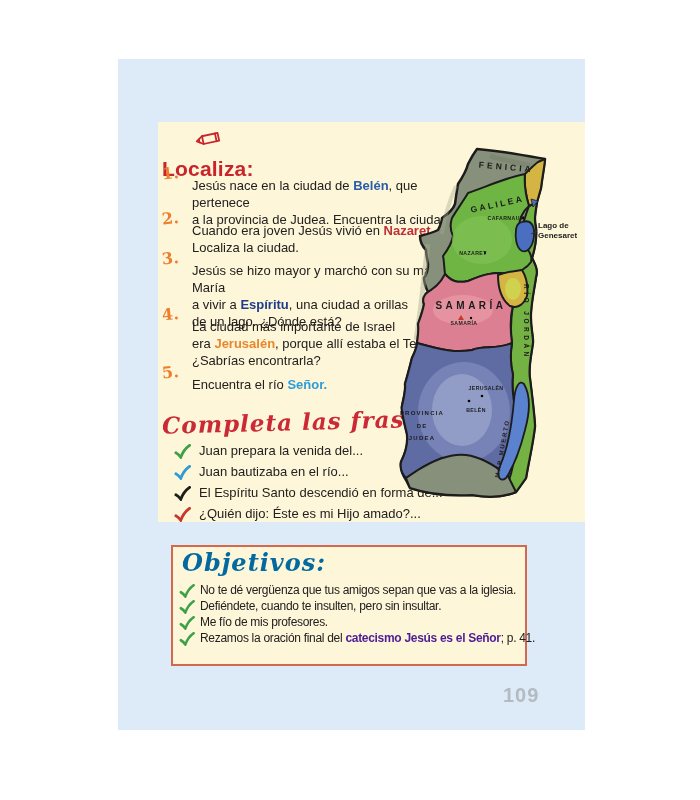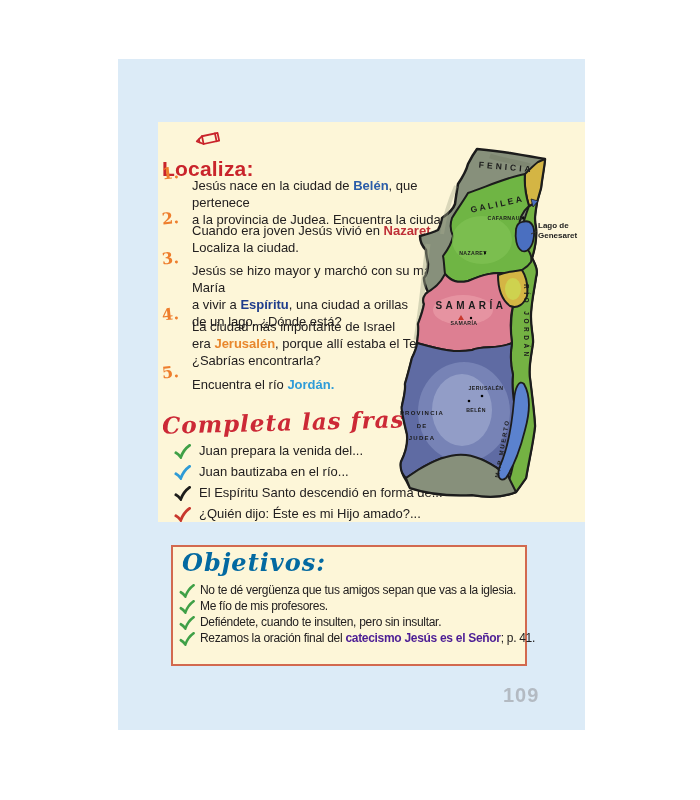--- a/index.html
+++ b/index.html
@@ -73,21 +73,21 @@
 
     <div class="loc-item" style="top:183px">
       <span class="loc-num" style="color: rgb(238, 126, 45);">4.</span>
       <p class="loc-text"><span>La ciudad más importante de Israel
 era </span><b class="hl" style="color: rgb(232, 135, 45);">Jerusalén</b><span>, porque allí estaba el Templo.
 ¿Sabrías encontrarla?</span></p>
     </div>
 
     <div class="loc-item" style="top:241px">
       <span class="loc-num" style="color: rgb(238, 126, 45);">5.</span>
-      <p class="loc-text"><span>Encuentra el río </span><b class="hl" style="color: rgb(47, 156, 216);">Jordán.</b><span></span></p>
+      <p class="loc-text"><span>Encuentra el río </span><b class="hl" style="color: rgb(47, 156, 216);">Señor.</b><span></span></p>
     </div>
 
     <div class="completa-title" style="color: rgb(204, 41, 54);">Completa las frases:</div>
 
     <div class="check-row" style="top:321px">
       <svg viewBox="0 0 19 17">
         <path d="M2 10 C4 11 6 13 7.5 15 C9.5 9.5 14 4 17.5 1.5" fill="none" stroke-width="3.2" stroke-linecap="round" stroke="#3fa047"></path>
       </svg>
       <span class="check-text">Juan prepara la venida del...</span>
     </div>
@@ -202,27 +202,27 @@
       <div class="obj-row">
         <svg viewBox="0 0 19 17">
           <path d="M2 10 C4 11 6 13 7.5 15 C9.5 9.5 14 4 17.5 1.5" fill="none" stroke-width="3.2" stroke-linecap="round" stroke="#3fa047"></path>
         </svg>
         <span class="obj-text"><span>No te dé vergüenza que tus amigos sepan que vas a la iglesia.</span><b class="hl" style="color: rgb(176, 58, 36);"></b><span></span></span>
       </div>
       <div class="obj-row">
         <svg viewBox="0 0 19 17">
           <path d="M2 10 C4 11 6 13 7.5 15 C9.5 9.5 14 4 17.5 1.5" fill="none" stroke-width="3.2" stroke-linecap="round" stroke="#3fa047"></path>
         </svg>
+        <span class="obj-text"><span>Defiéndete, cuando te insulten, pero sin insultar.</span><b class="hl" style="color: rgb(176, 58, 36);"></b><span></span></span>
+      </div>
+      <div class="obj-row">
+        <svg viewBox="0 0 19 17">
+          <path d="M2 10 C4 11 6 13 7.5 15 C9.5 9.5 14 4 17.5 1.5" fill="none" stroke-width="3.2" stroke-linecap="round" stroke="#3fa047"></path>
+        </svg>
         <span class="obj-text"><span>Me fío de mis profesores.</span><b class="hl" style="color: rgb(176, 58, 36);"></b><span></span></span>
-      </div>
-      <div class="obj-row">
-        <svg viewBox="0 0 19 17">
-          <path d="M2 10 C4 11 6 13 7.5 15 C9.5 9.5 14 4 17.5 1.5" fill="none" stroke-width="3.2" stroke-linecap="round" stroke="#3fa047"></path>
-        </svg>
-        <span class="obj-text"><span>Defiéndete, cuando te insulten, pero sin insultar.</span><b class="hl" style="color: rgb(176, 58, 36);"></b><span></span></span>
       </div>
       <div class="obj-row">
         <svg viewBox="0 0 19 17">
           <path d="M2 10 C4 11 6 13 7.5 15 C9.5 9.5 14 4 17.5 1.5" fill="none" stroke-width="3.2" stroke-linecap="round" stroke="#3fa047"></path>
         </svg>
         <span class="obj-text"><span>Rezamos la oración final del </span><b class="hl" style="color: #4c1d95;">catecismo Jesús es el Señor</b><span>; p. 41.</span></span>
       </div>
     </div>
   </div>
 

